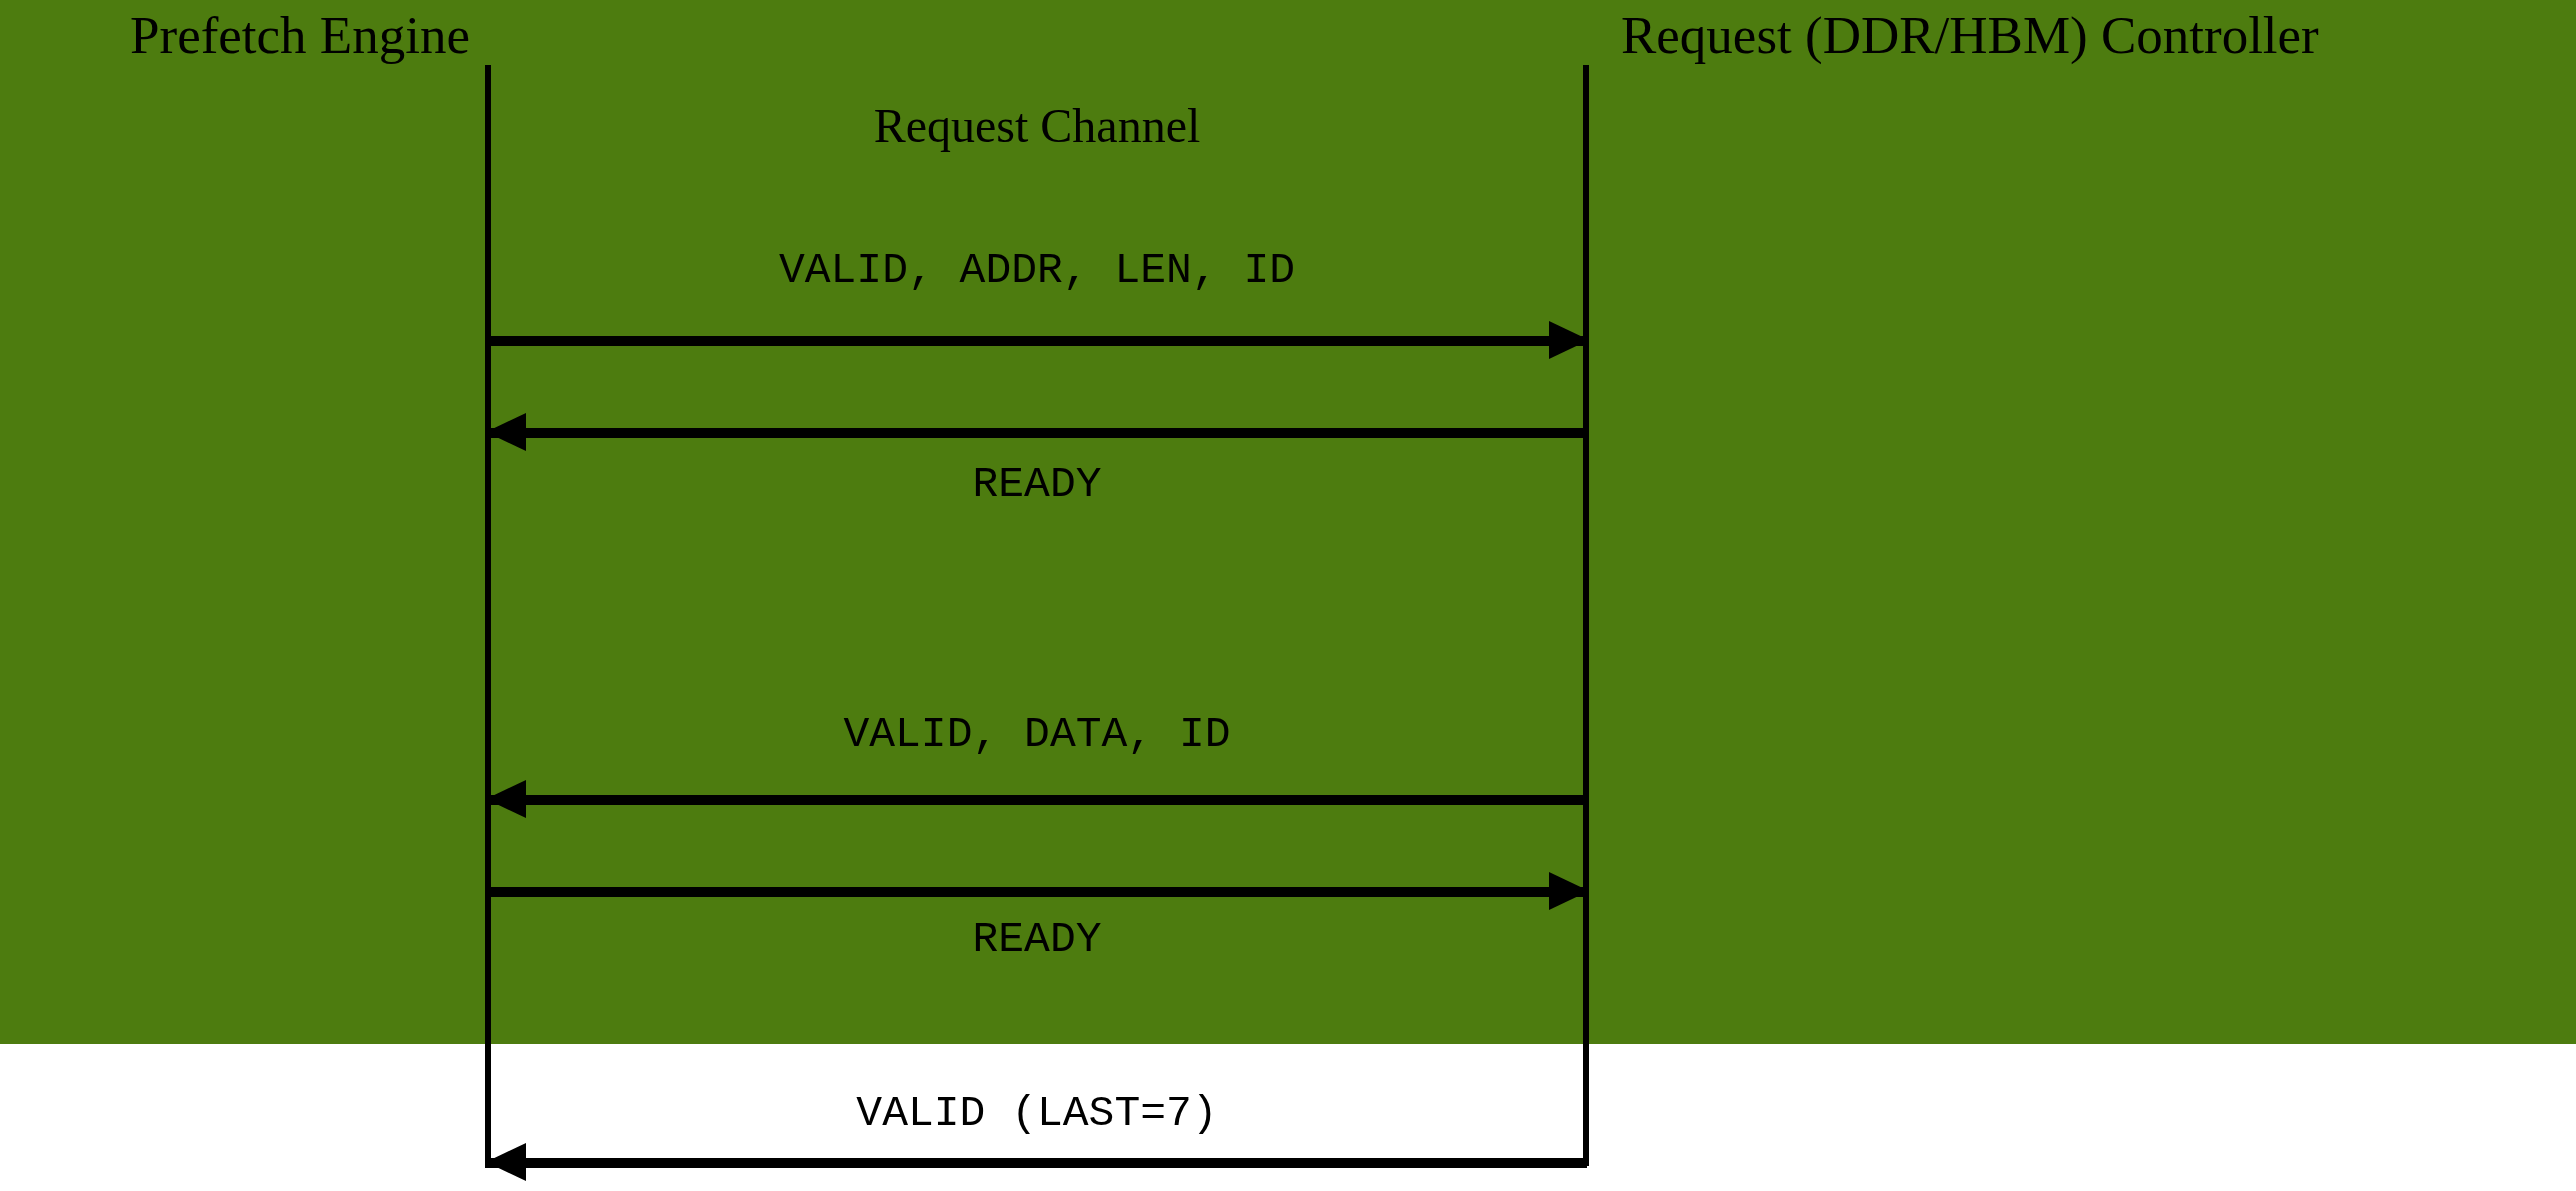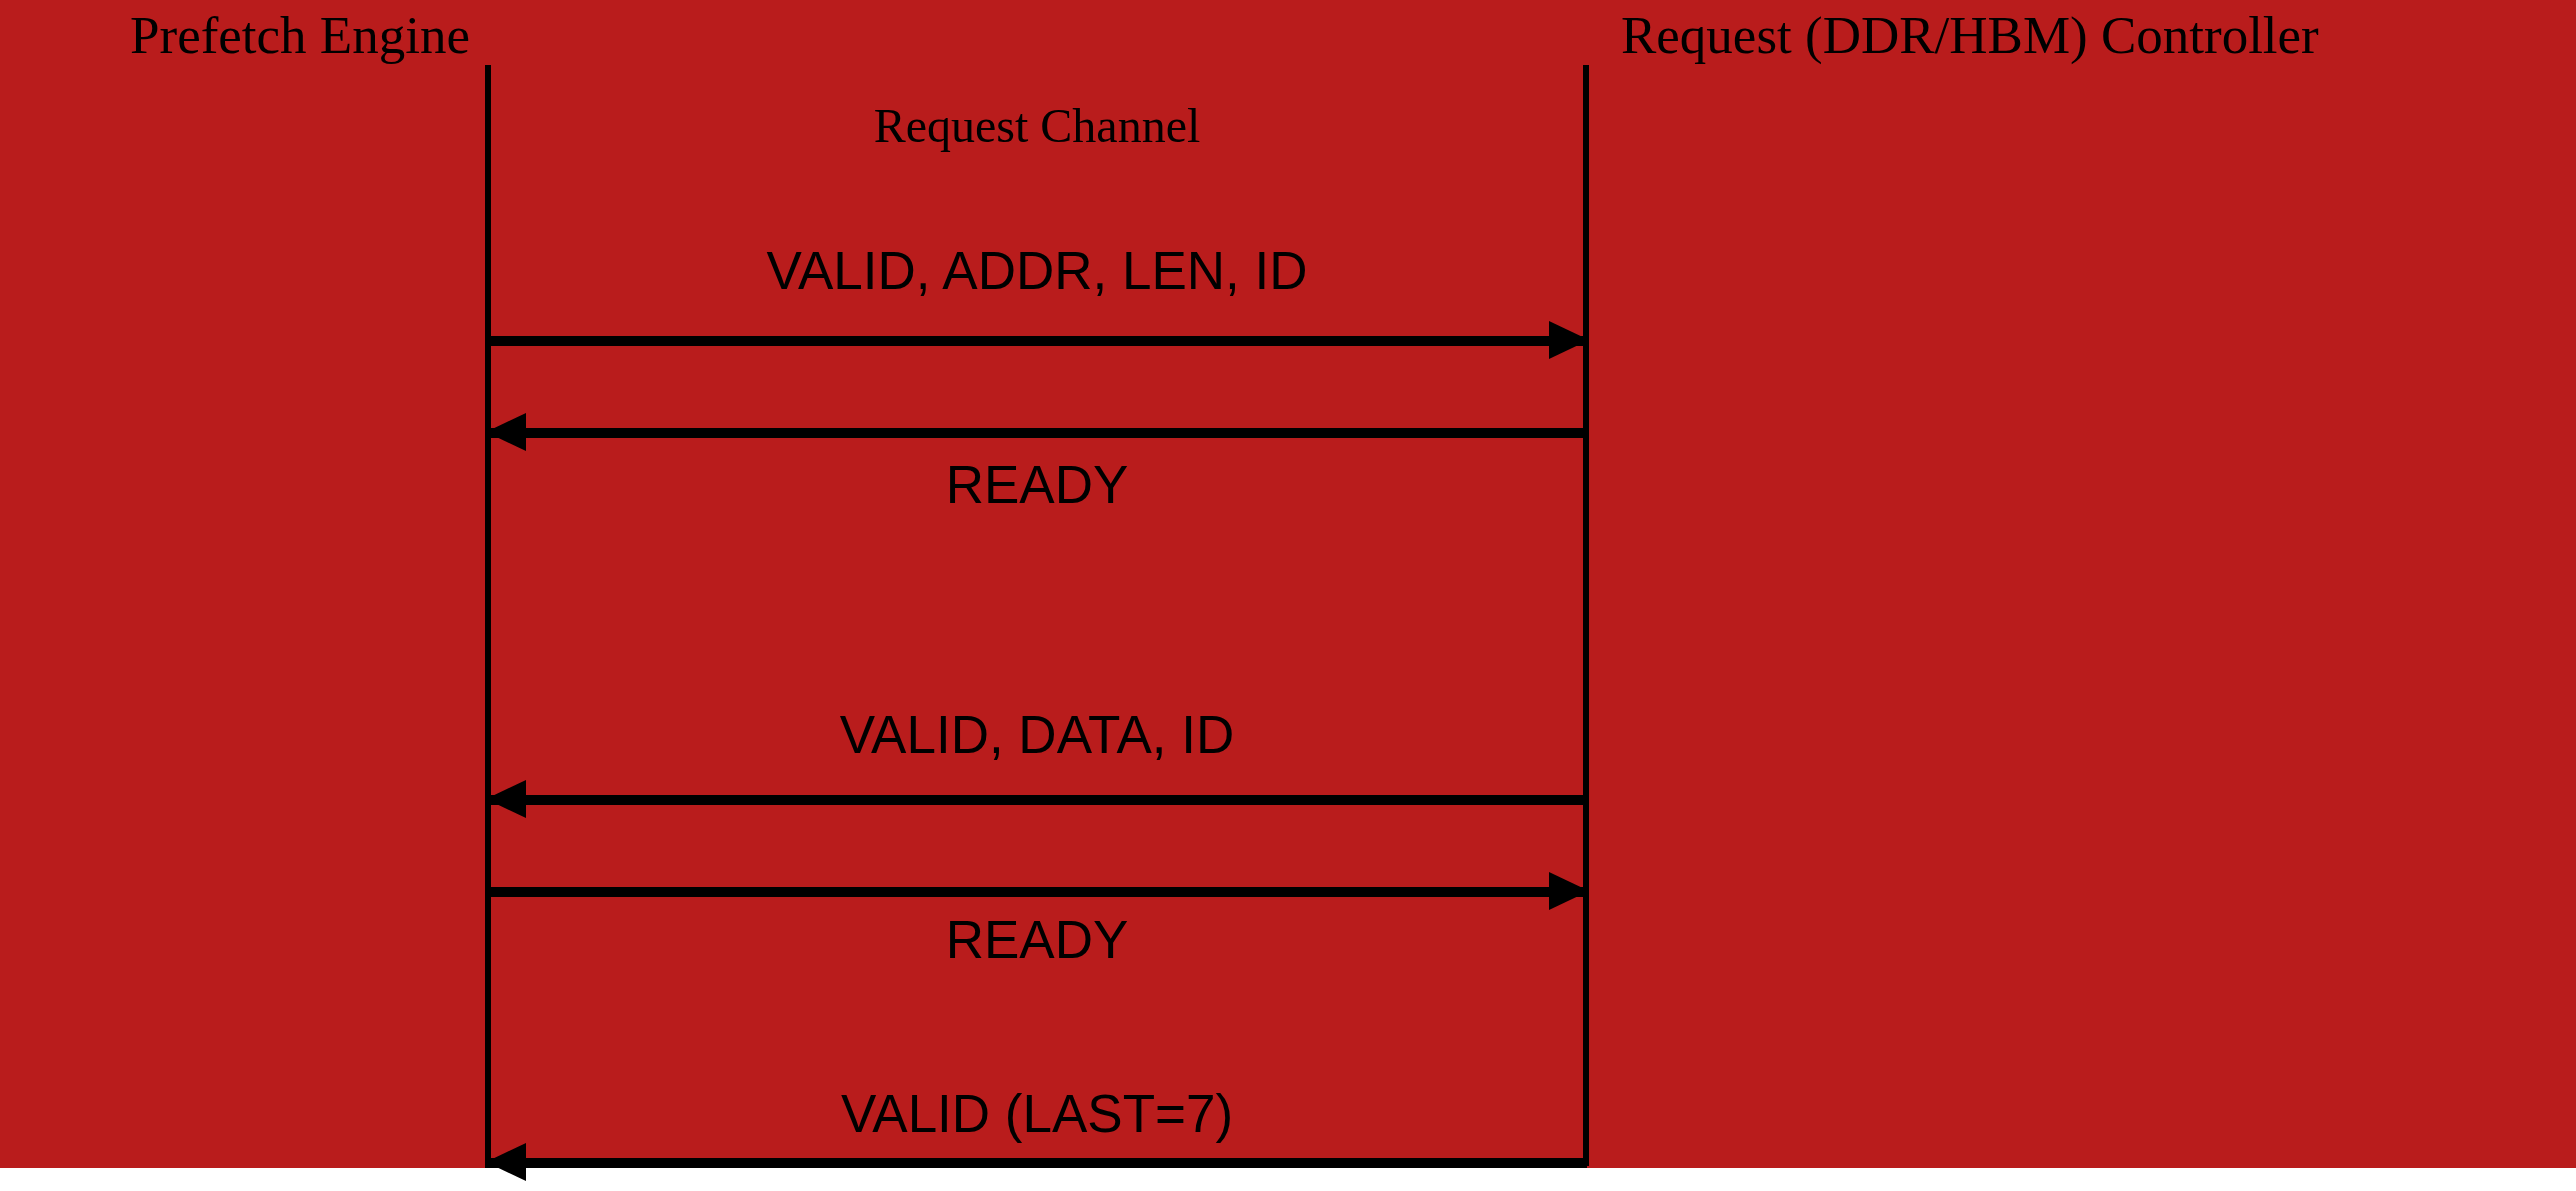--- a/index.html
+++ b/index.html
@@ -1,33 +1,33 @@
 <!DOCTYPE html>
 <html style="font-size:14px"><head>
 <meta charset="utf-8">
 <style>
   html,body{margin:0;padding:0;background:#ffffff;}
   body{width:2576px;height:1192px;overflow:hidden;
        font-family:"Liberation Serif","DejaVu Serif",serif;color:#000;}
-  #stage{position:relative;width:2576px;height:1168px;background:#b91c1c;}
+  #stage{position:relative;width:2576px;height:1044px;background:#4d7c0f;}
 
   .lifeline{position:absolute;background:#000;}
 
   .participant{position:absolute;white-space:nowrap;
                font-family:"Liberation Serif","DejaVu Serif",serif;
                font-size:53px;line-height:53px;color:#000;}
   #participant-left{right:2106px;top:8.6px;text-align:right;}
   #participant-right{left:1621px;top:8.6px;text-align:left;}
 
   .msg-label{position:absolute;white-space:nowrap;text-align:center;
              color:#000;transform:translateX(-50%);}
   .prose{font-family:"Liberation Serif","DejaVu Serif",serif;
          font-size:48px;line-height:48px;text-align:right;}
-  .mono{font-family:Liberation Sans, sans-serif;
-        font-size:53px;line-height:45px;letter-spacing:0px;}
+  .mono{font-family:Liberation Mono, monospace;
+        font-size:43px;line-height:45px;letter-spacing:0px;}
 
   .arrow{position:absolute;height:0;}
   .arrow .shaft{position:absolute;background:#000;height:9.5px;top:0;}
   .arrow .head{position:absolute;width:0;height:0;top:-14.7px;
                border-top:19px solid transparent;
                border-bottom:19px solid transparent;}
   .arrow.to-right .head{right:-1.7px;border-left:40px solid #000;}
   .arrow.to-left  .head{left:-1.7px; border-right:40px solid #000;}
 </style>
 </head>

